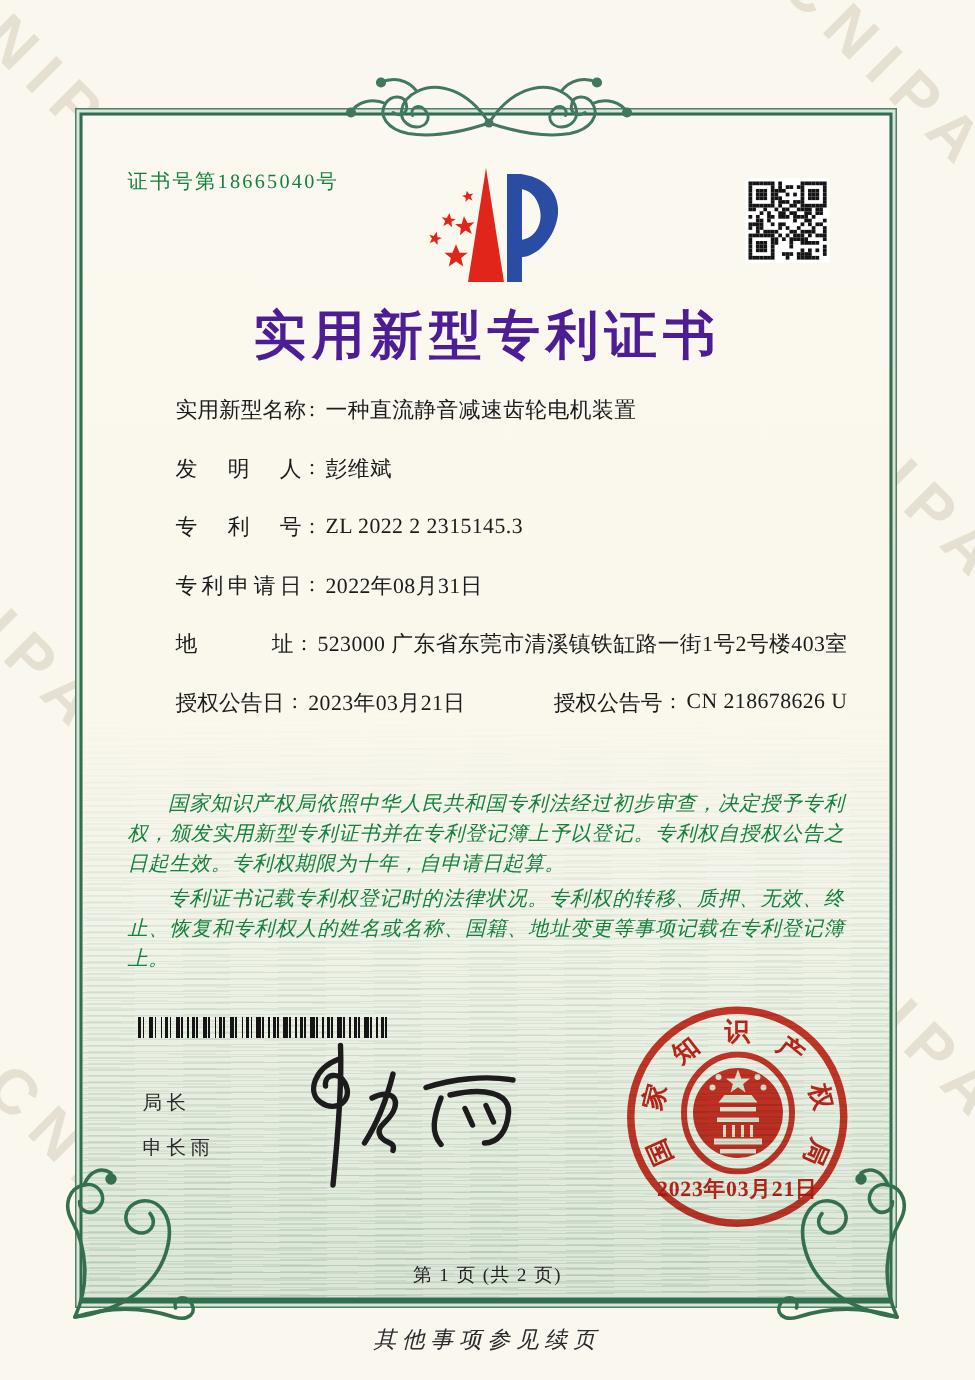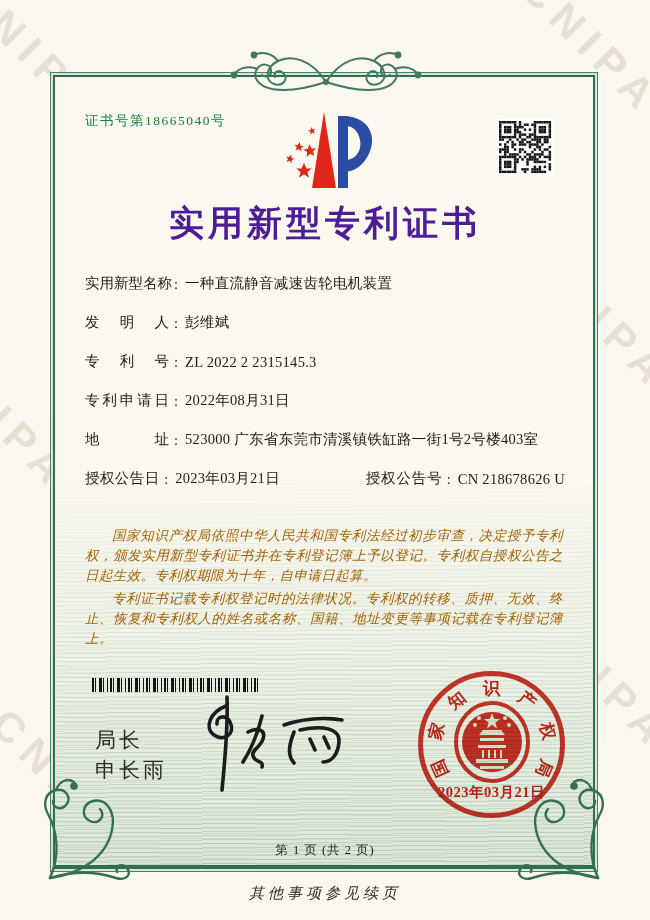--- a/index.html
+++ b/index.html
@@ -39,45 +39,45 @@
   
   .cert-no{position:absolute;left:85px;top:112px;font-size:13.5px;letter-spacing:1.5px;color:#15803d;z-index:3;}
   .logo{position:absolute;left:280px;top:110px;z-index:3;}
   .qr{position:absolute;left:497px;top:119px;z-index:3;background:#fff;}
   .title{
     position:absolute;left:0;right:0;top:200px;text-align:center;
     font-size:35px;font-weight:700;letter-spacing:4px;color:#4c1d95;z-index:3;
   }
   
   .fields{position:absolute;left:85px;top:254px;width:480px;z-index:3;}
-  .frow{display:flex;align-items:flex-end;height:39px;font-size:14.5px;white-space:nowrap;}
+  .frow{display:flex;align-items:center;height:39px;font-size:14.5px;white-space:nowrap;margin-left:32px;}
   .flabel{display:inline-block;width:84px;text-align:justify;text-align-last:justify;font-weight:500;}
   .colon{margin:0 7px 0 5px;}
   .colon::after{content:":";}
   .fvalue{letter-spacing:0.3px;}
   .fvalue.fixed{display:inline-block;width:216px;}
   .flabel.l2{width:86px;}
   
   .legal{position:absolute;left:85px;top:526px;width:478px;z-index:3;}
   .legal p{
     margin:0 0 3px 0;text-indent:2em;text-align:justify;
     font-style:italic;font-size:13.5px;line-height:20px;
-    letter-spacing:0.4px;color:#a16207;
+    letter-spacing:0.4px;color:#15803d;
   }
   
   .barcode{
     position:absolute;left:92px;top:678px;width:168px;height:14px;z-index:3;
     background:repeating-linear-gradient(90deg,
       #141414 0 2px,transparent 2px 3px,#141414 3px 4px,transparent 4px 7px,
       #141414 7px 10px,transparent 10px 11px,#141414 11px 12px,transparent 12px 15px,
       #141414 15px 16px,transparent 16px 18px);
   }
   .signer{position:absolute;left:95px;z-index:3;
     font-family:"Liberation Sans","DejaVu Sans",sans-serif;
-    font-size:21px;letter-spacing:3px;color:#2a2a2a;}
+    font-size:13px;letter-spacing:3px;color:#2a2a2a;}
   .signer.role{top:726px;}
   .signer.name{top:756px;}
   .signature{position:absolute;left:196px;top:692px;z-index:3;}
   
   .seal{position:absolute;left:418px;top:671px;width:147px;height:147px;z-index:5;mix-blend-mode:multiply;}
   .seal-ring{position:absolute;inset:0;border:5px solid rgba(206,34,22,0.90);border-radius:50%;}
   .seal-char{
     position:absolute;left:50%;top:50%;
     font:700 17px "Liberation Sans","DejaVu Sans",sans-serif;
     color:rgba(203,28,16,0.95);

